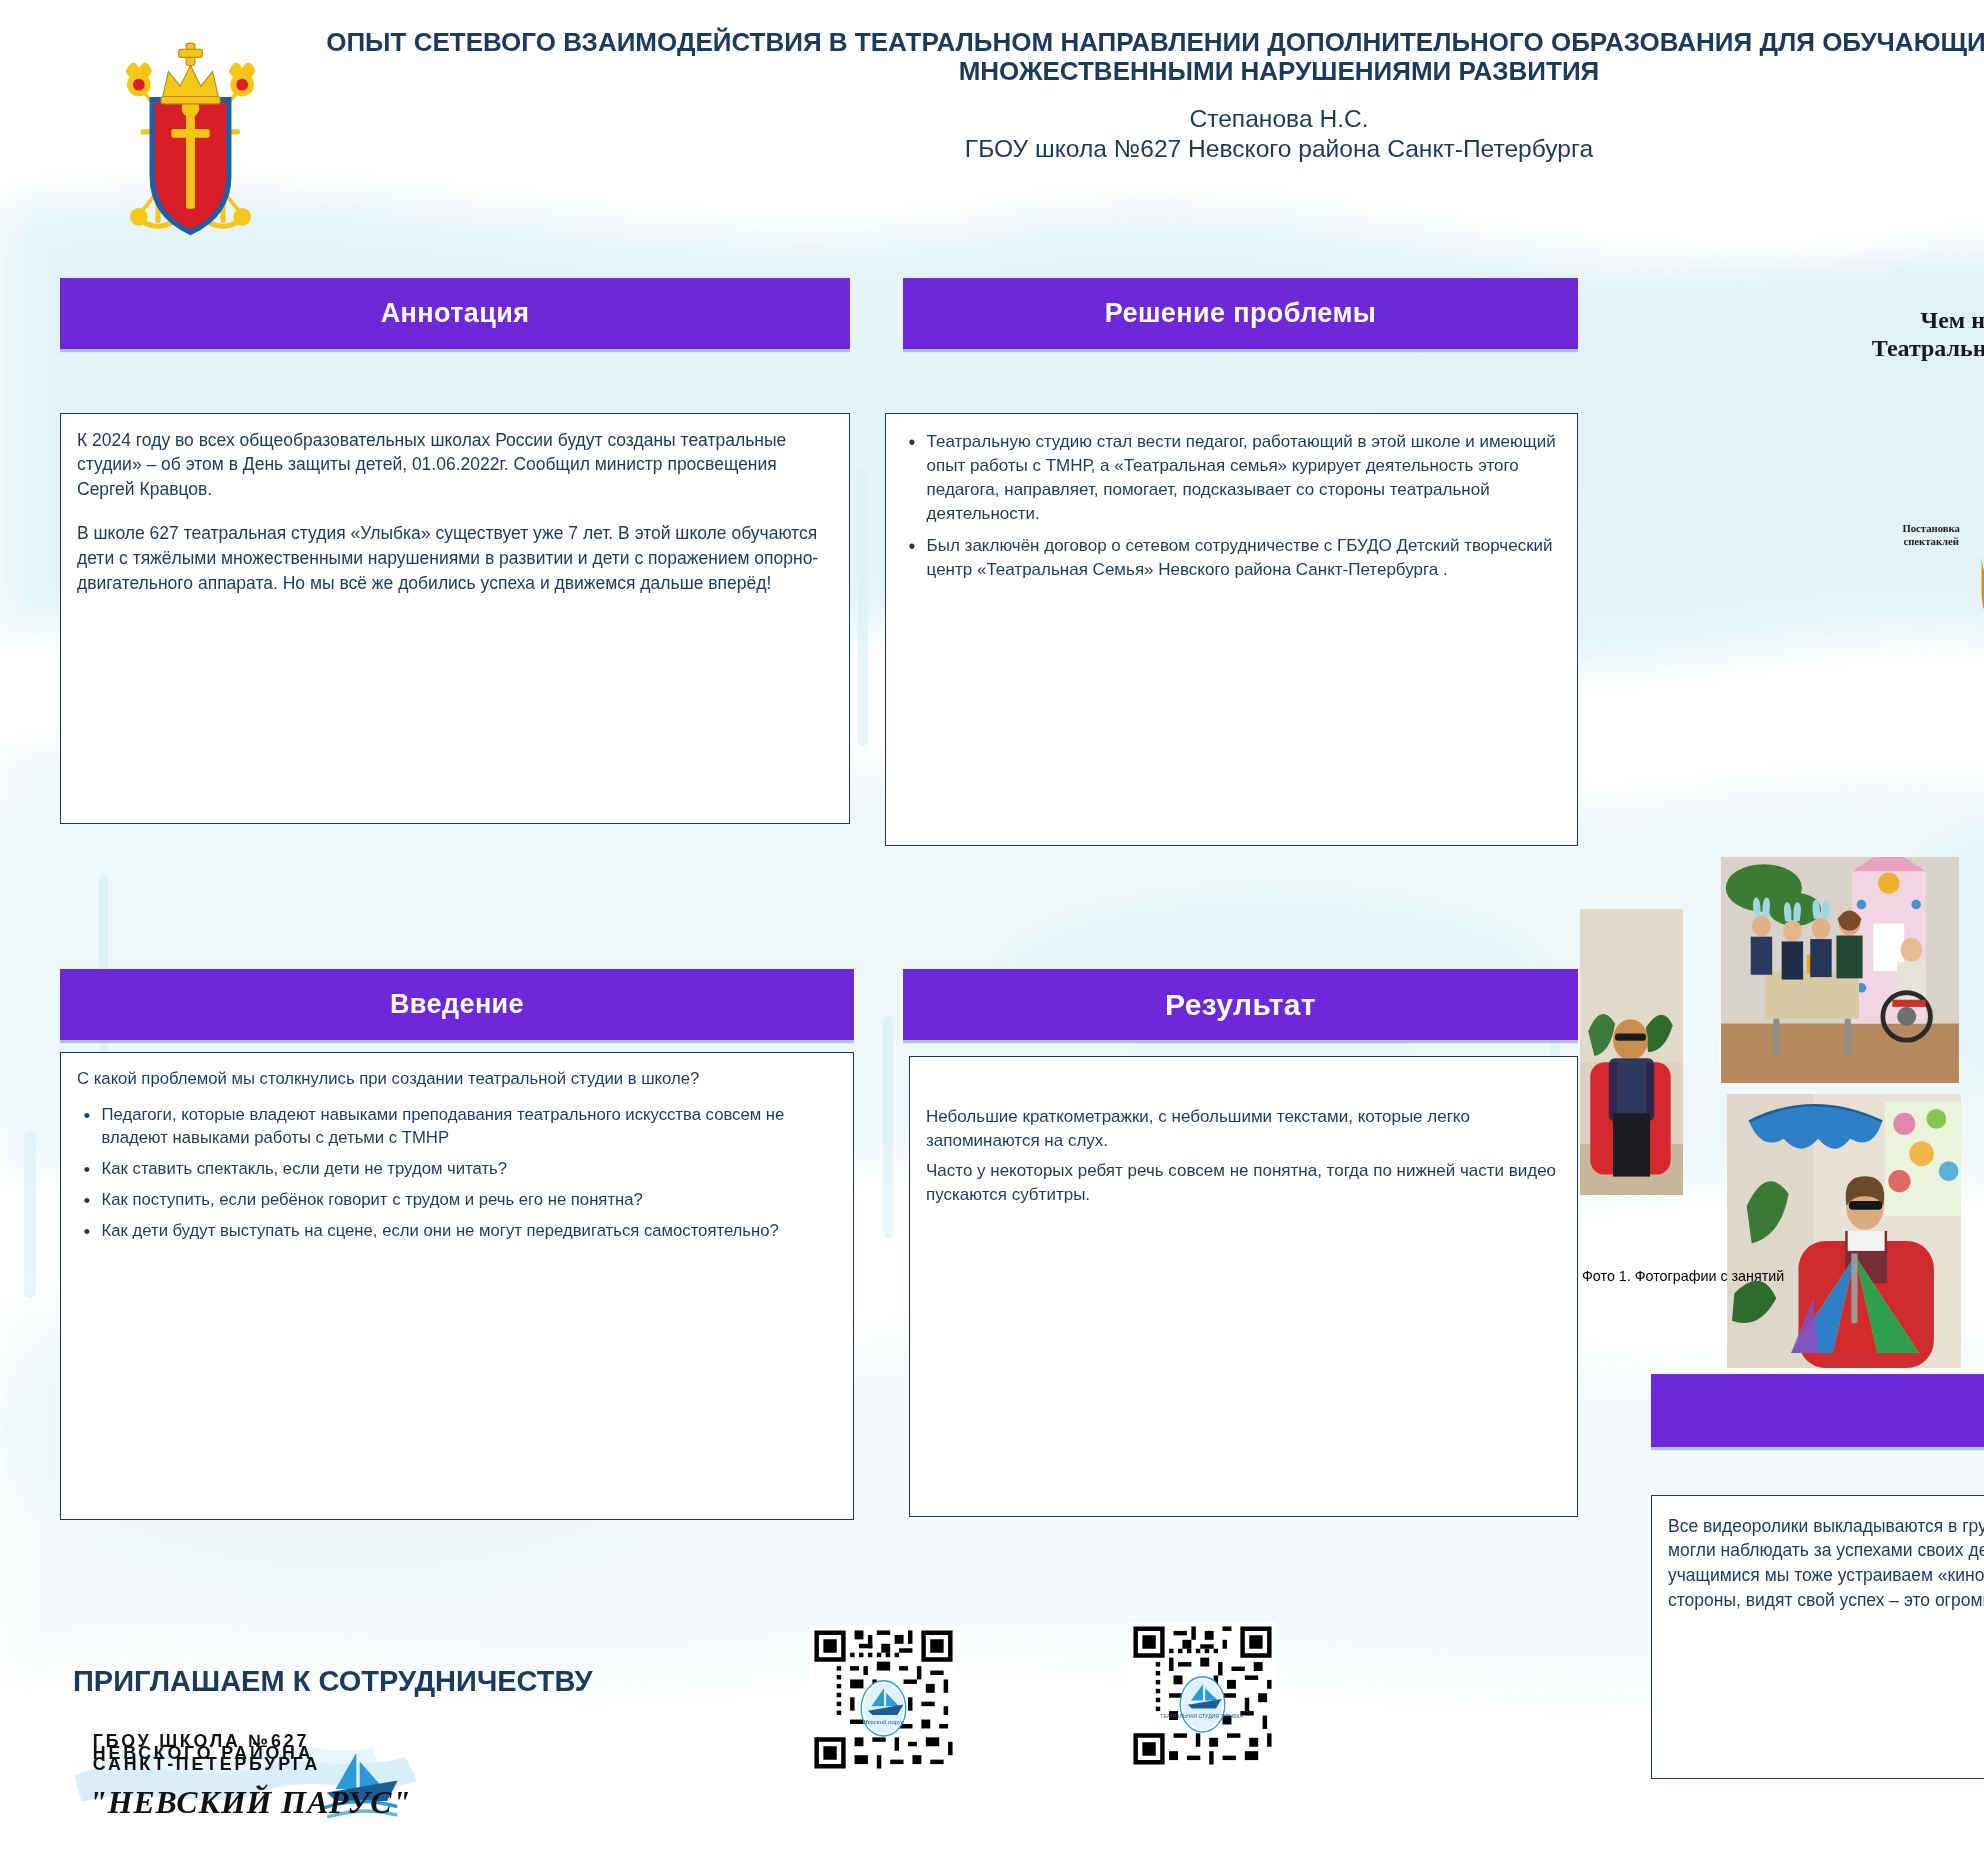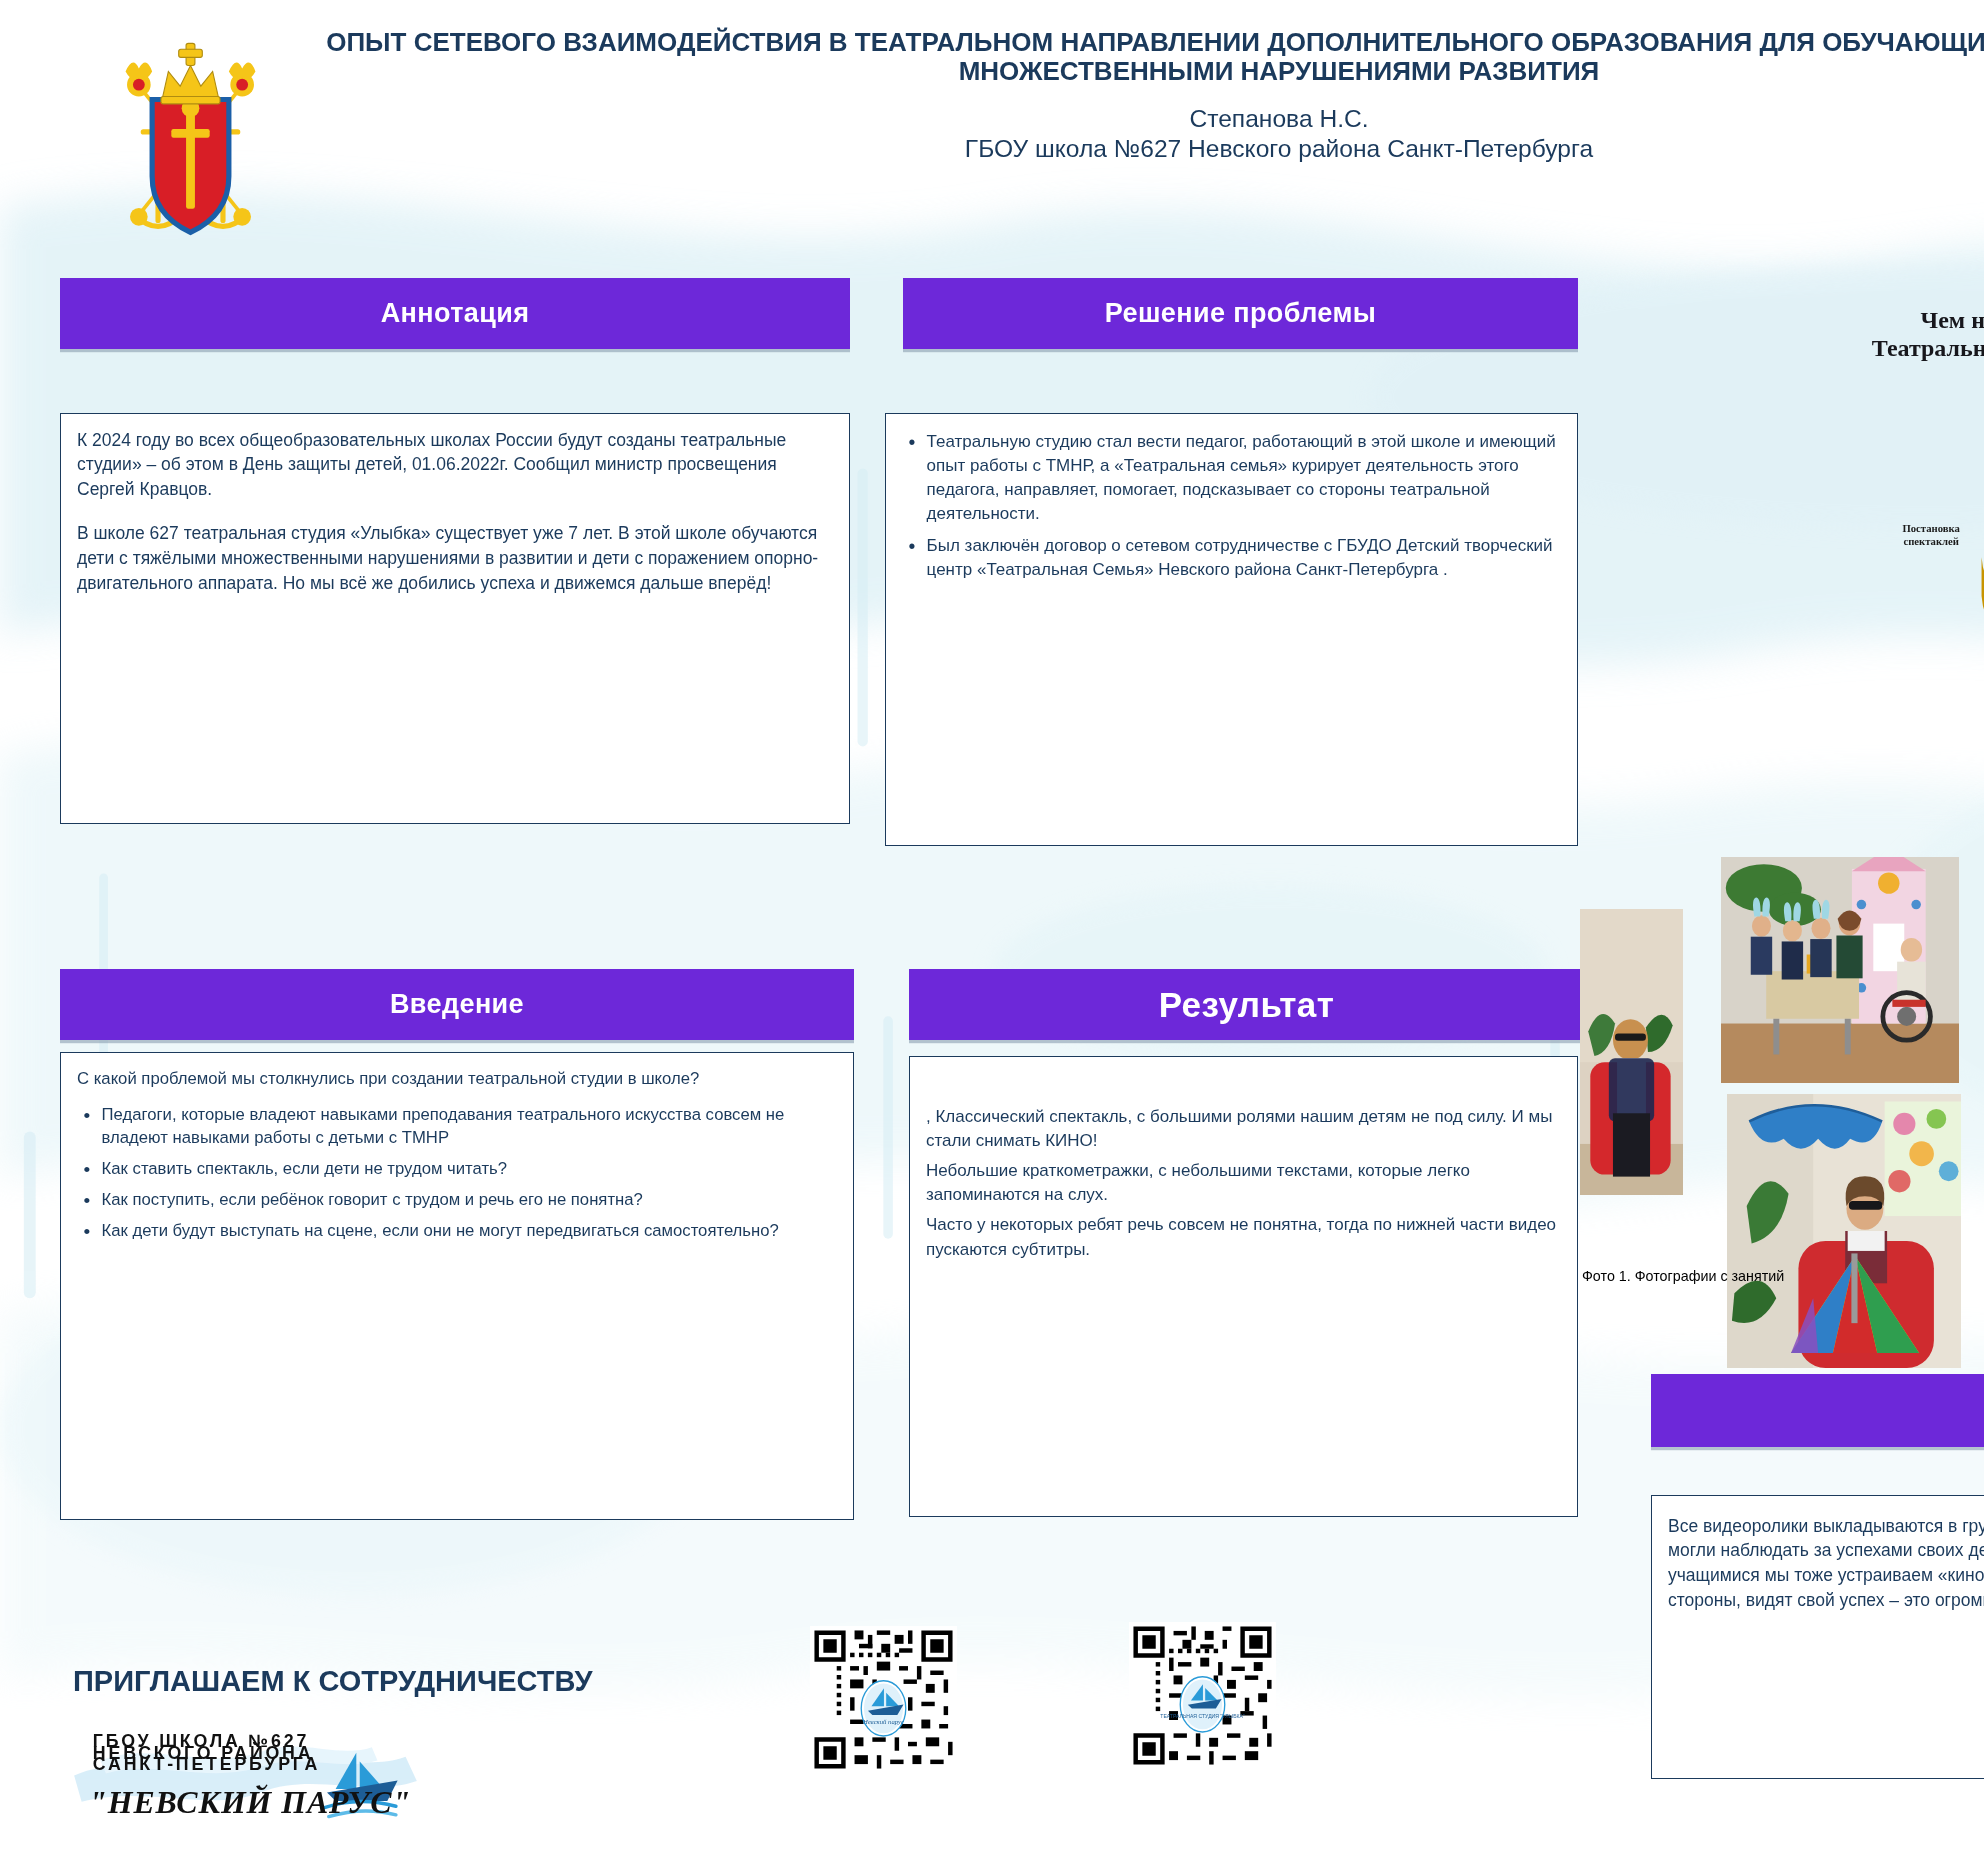--- a/index.html
+++ b/index.html
@@ -216,26 +216,25 @@
     <p class="para" style="margin-bottom:.7em">С какой проблемой мы столкнулись при создании театральной студии в школе?</p>
     <ul class="blist">
       <li>Педагоги, которые владеют навыками преподавания театрального искусства совсем не владеют навыками работы с детьми с ТМНР</li>
       <li>Как ставить спектакль, если дети не трудом читать?</li>
       <li>Как поступить, если ребёнок говорит с трудом и речь его не понятна?</li>
       <li>Как дети будут выступать на сцене, если они не могут передвигаться самостоятельно?</li>
     </ul>
   </div>
 </div>
 
-<div class="hdr" style="left:903px; top:969px; width:675px; height:71px; font-size:35px;margin-left:6px;">
+<div class="hdr" style="left:903px; top:969px; width:675px; height:71px; font-size:30px;">
   <span>Результат</span>
 </div>
 <div class="bodybox" style="left:909px; top:1056px; width:669px; height:461px;">
   <div class="inner" style="font-size:17px; padding-top:48px;">
-    <p class="para">, Классический спектакль, с большими ролями нашим детям не под силу. И мы стали снимать КИНО!</p>
     <p class="para">Небольшие краткометражки, с небольшими текстами, которые легко запоминаются на слух.</p>
     <p class="para">Часто у некоторых ребят речь совсем не понятна, тогда по нижней части видео пускаются субтитры.</p>
   </div>
 </div>
 
 <div id="chart-area">
   <div id="chart-heading">
     <div>Чем на данный момент занимается</div>
     <div>Театральная студия «Улыбка» в школе 627?</div>
   </div>

